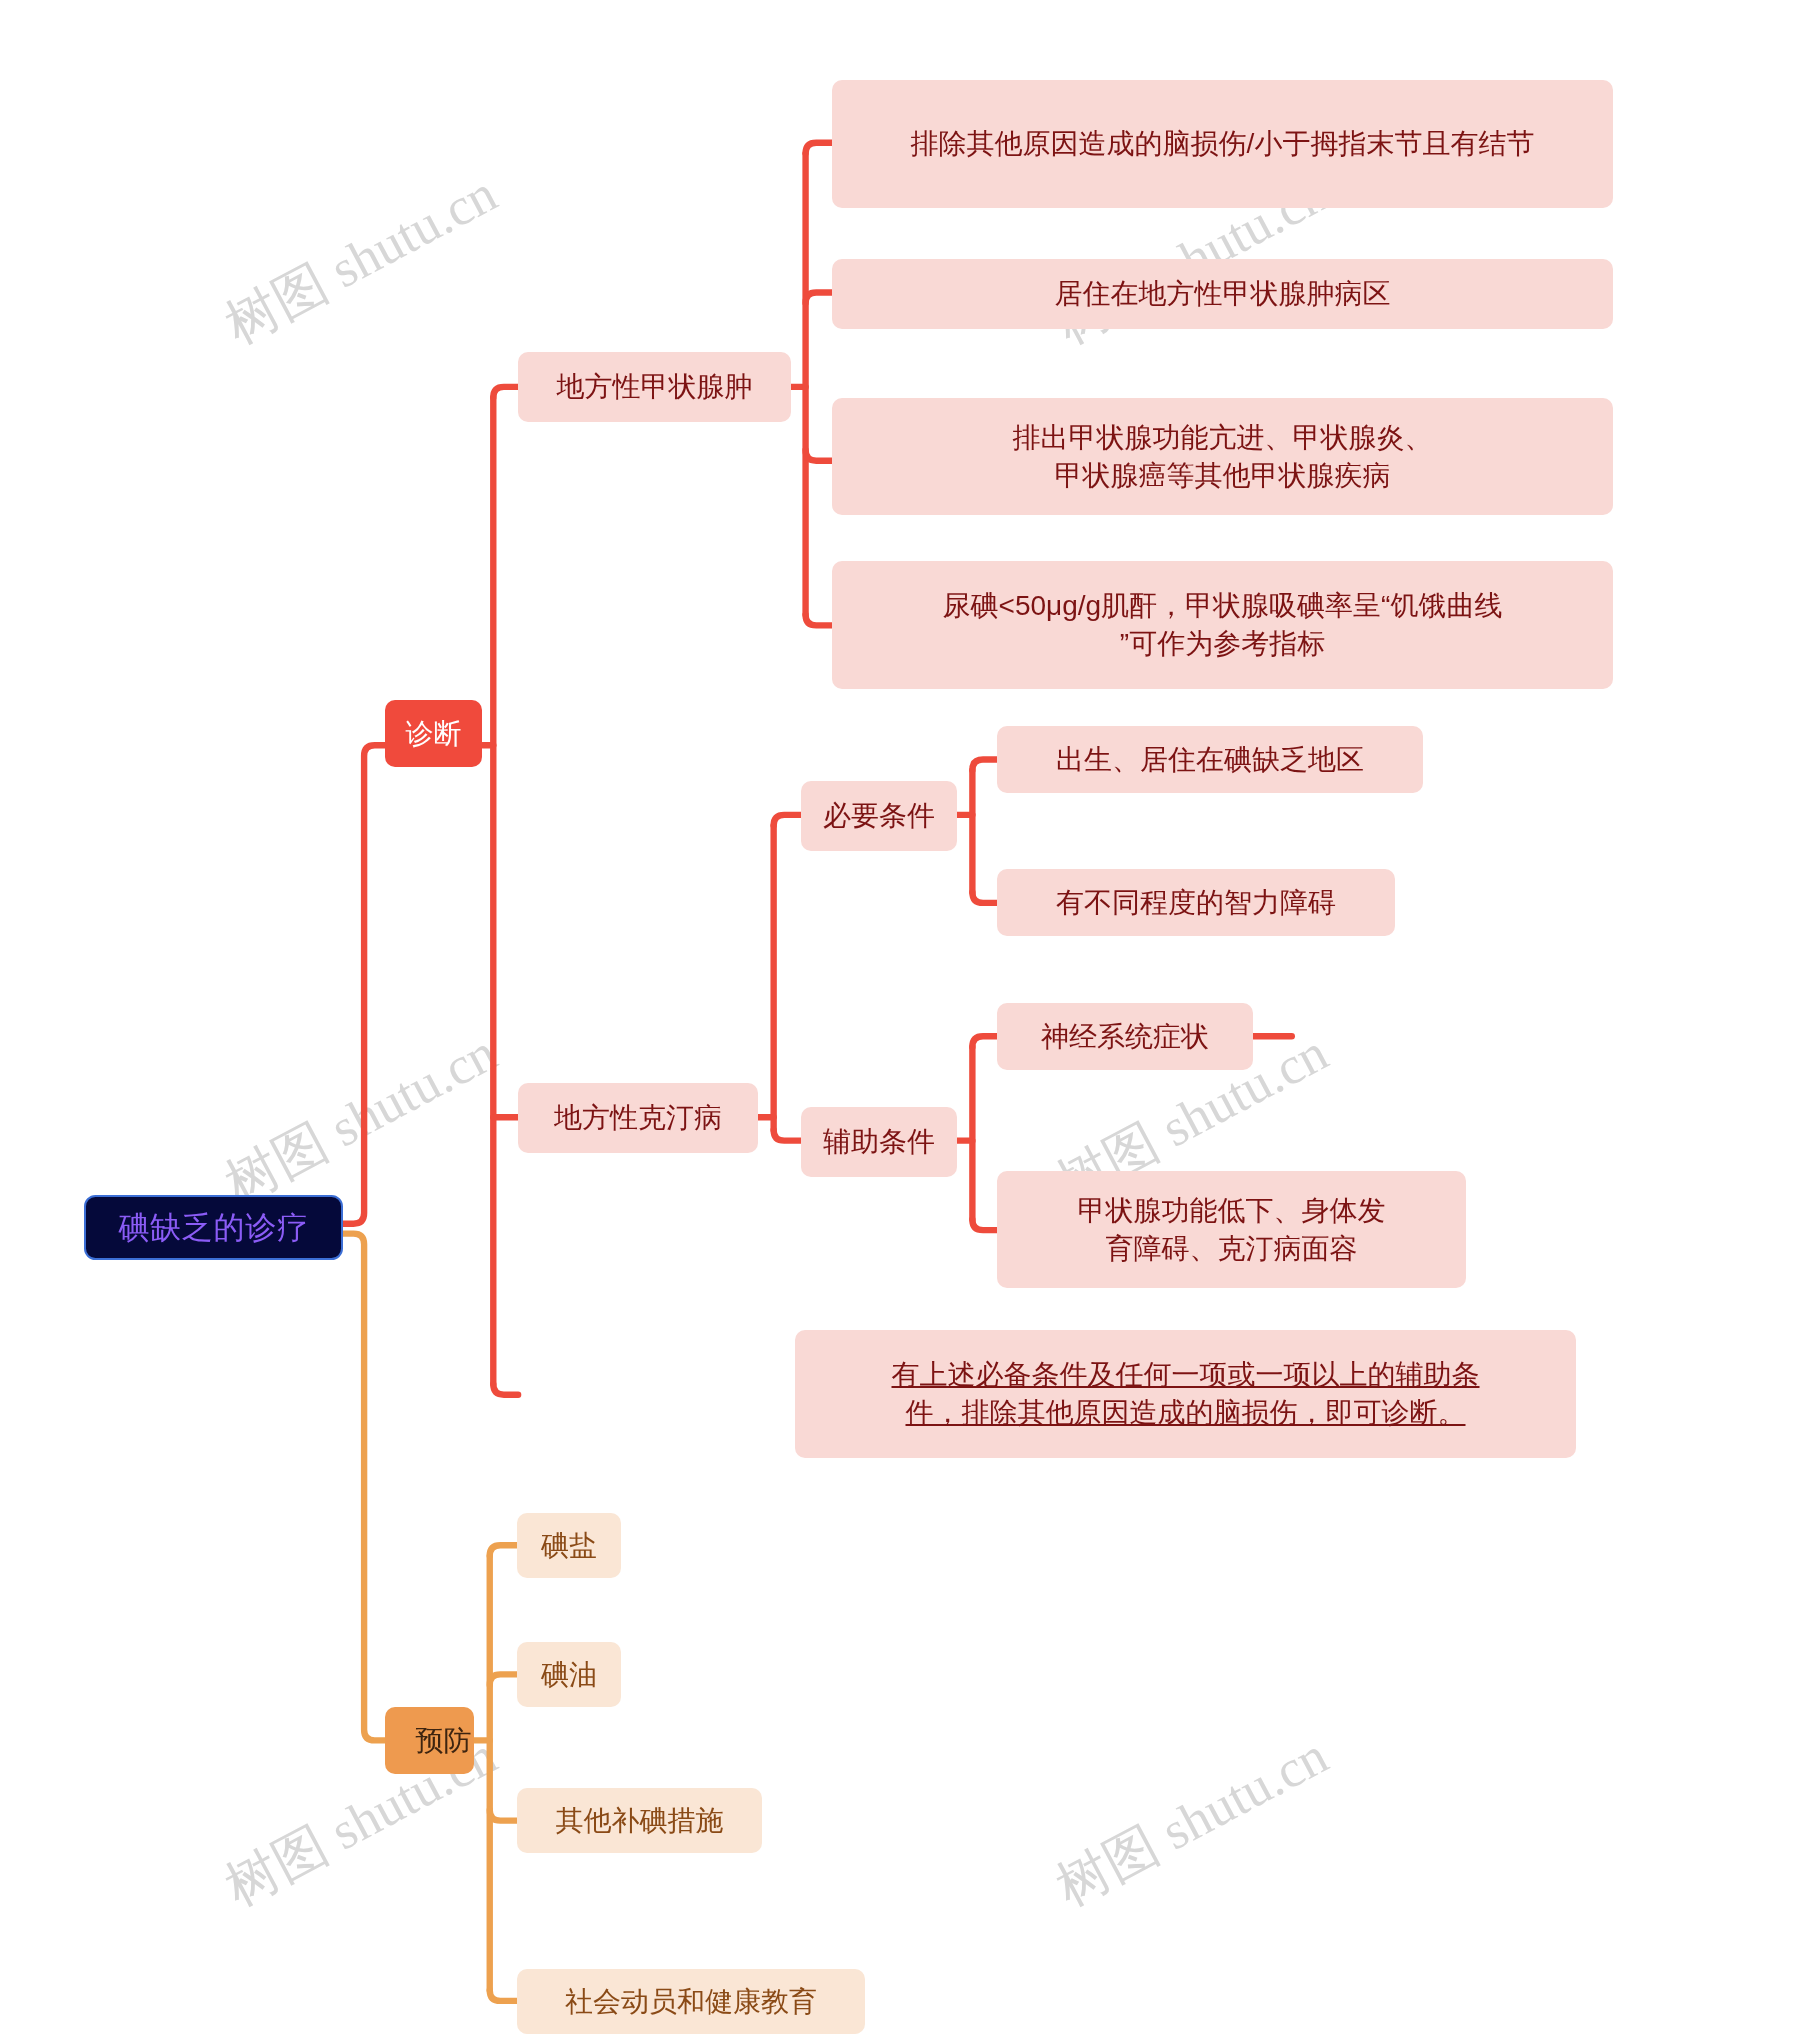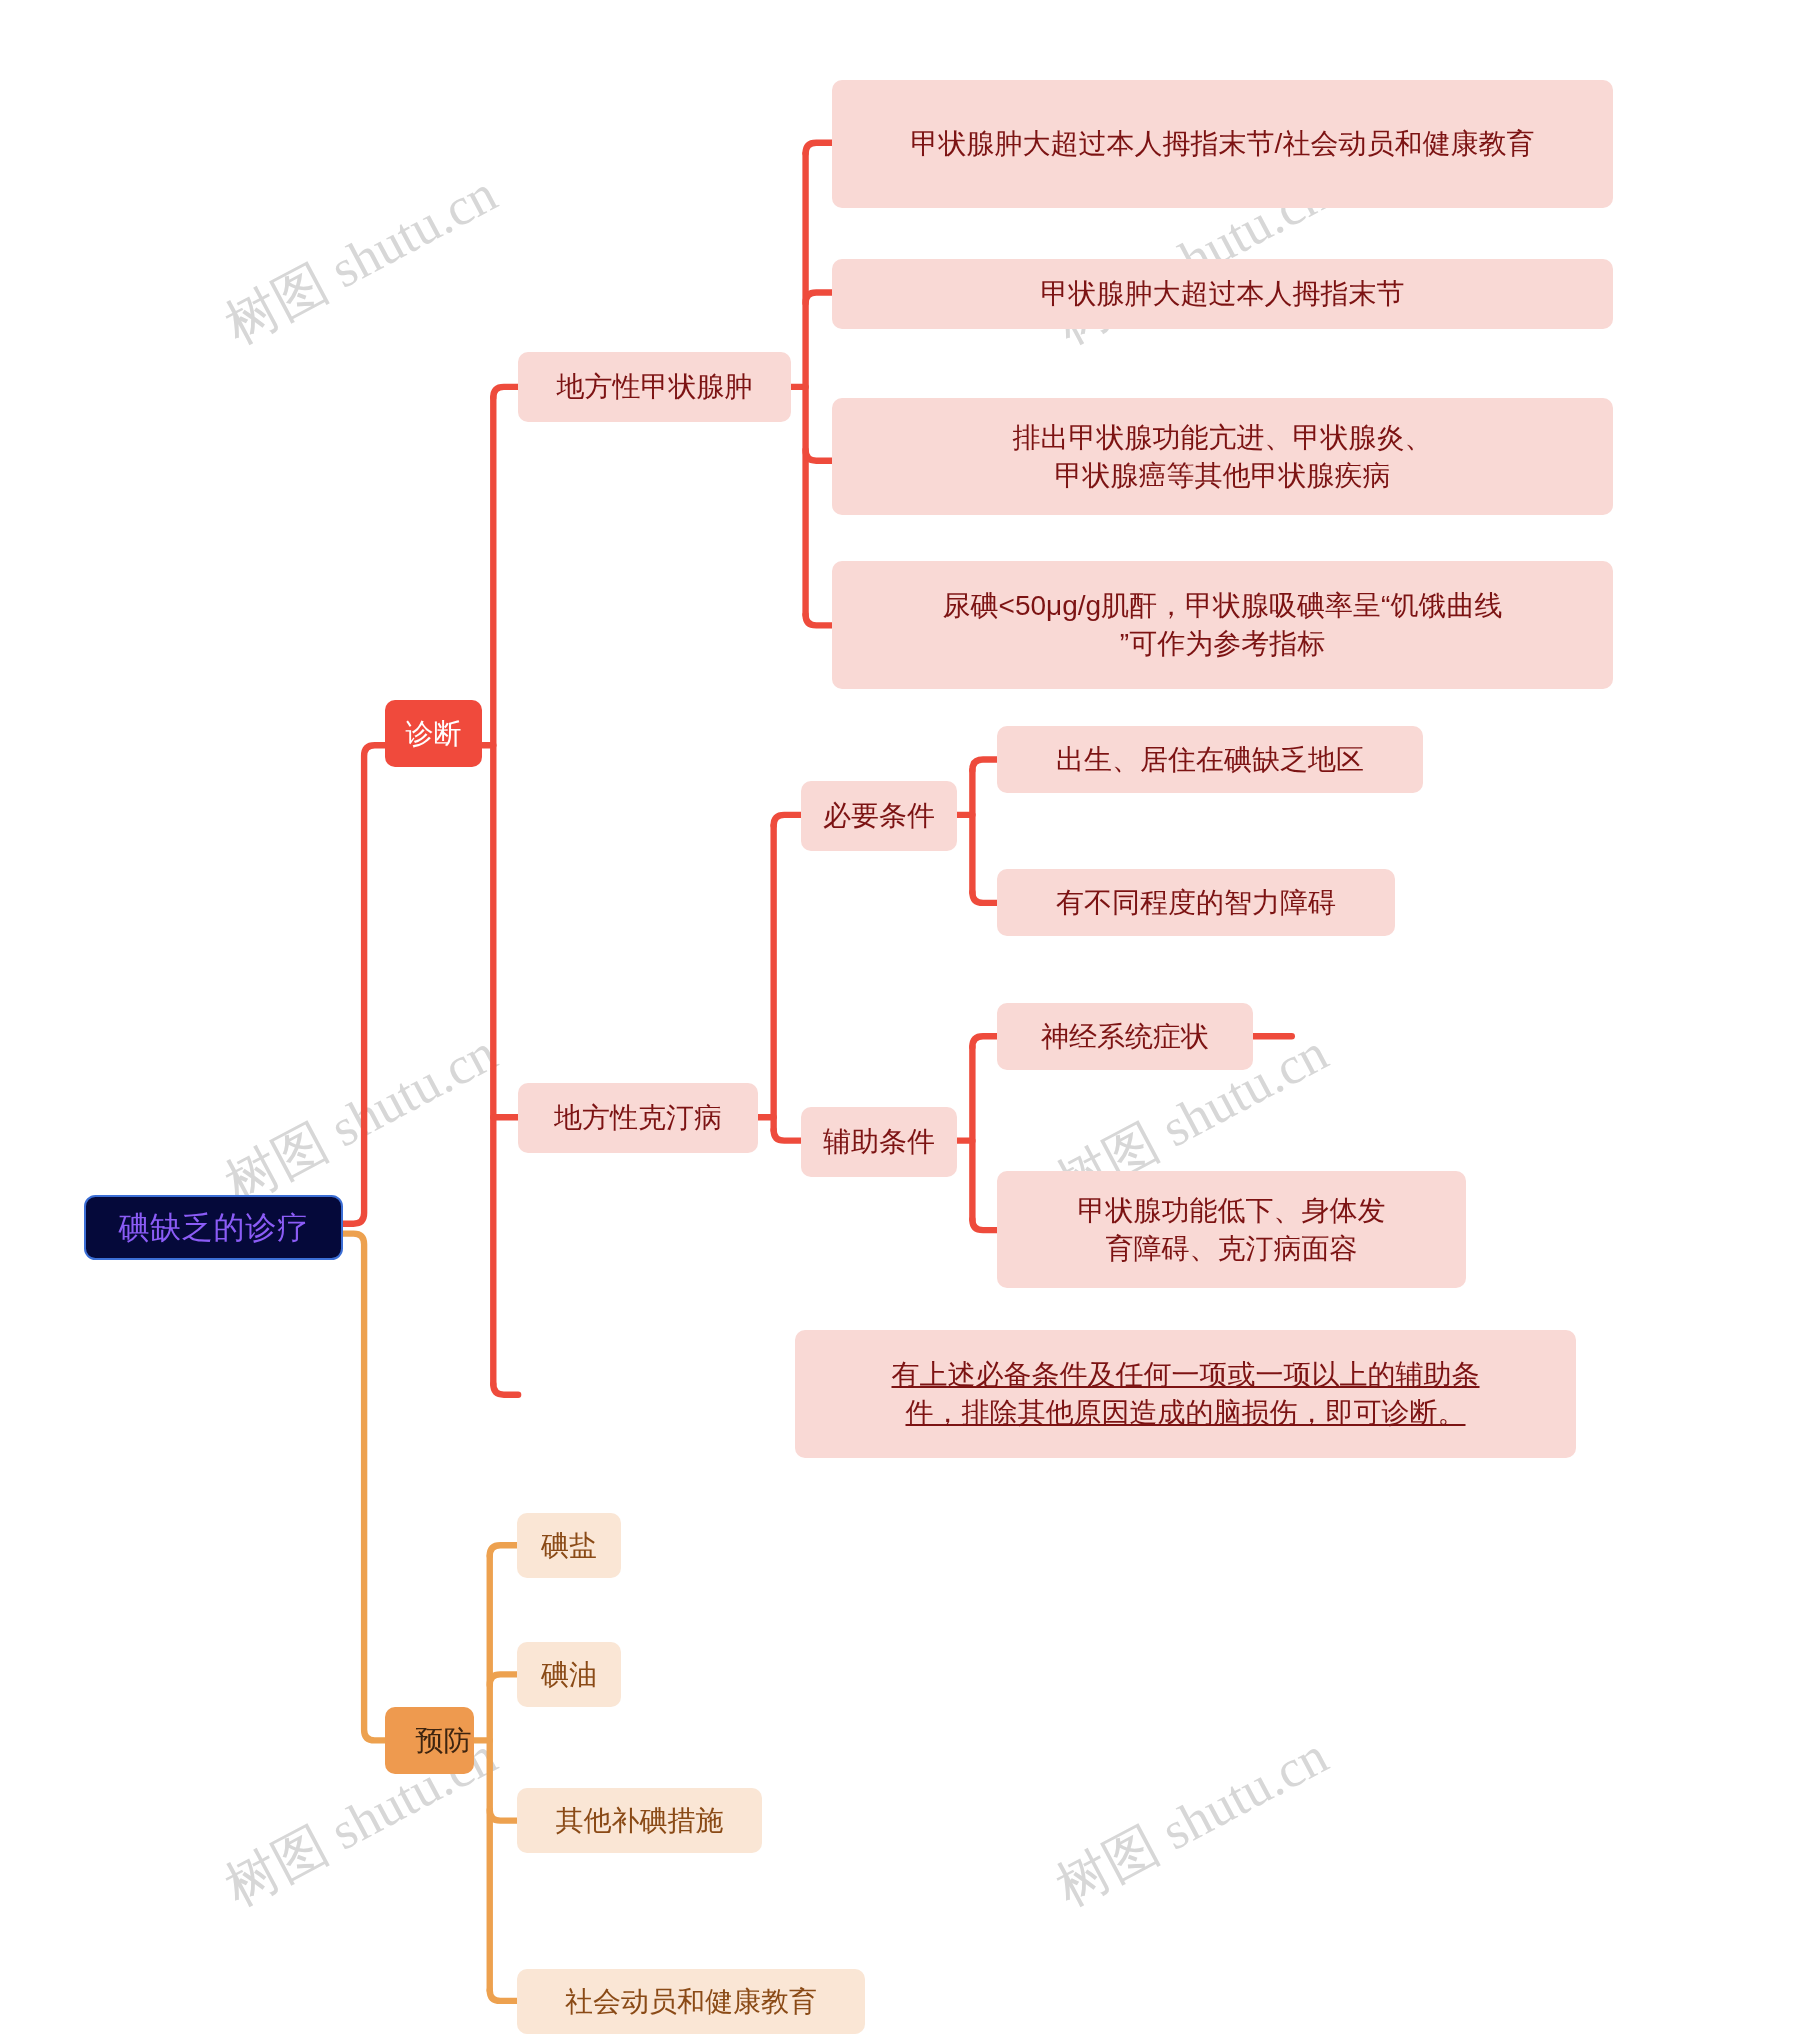--- a/index.html
+++ b/index.html
@@ -175,23 +175,23 @@
 
   <div class="node n-l1-orange" style="left:385px; top:1707px; width:89px; height:67px;padding-left:28px;">预防</div>
 
   <div class="node n-pink" style="left:518px; top:352px; width:273px; height:70px;">地方性甲状腺肿</div>
 
   <div class="node n-pink" style="left:518px; top:1083px; width:240px; height:70px;">地方性克汀病</div>
 
   <div class="node n-pink" style="left:795px; top:1330px; width:781px; height:128px;text-decoration:underline;">有上述必备条件及任何一项或一项以上的辅助条
 件，排除其他原因造成的脑损伤，即可诊断。</div>
 
-  <div class="node n-pink" style="left:832px; top:80px; width:781px; height:128px;">甲状腺肿大超过本人拇指末节/社会动员和健康教育</div>
-
-  <div class="node n-pink" style="left:832px; top:259px; width:781px; height:70px;">甲状腺肿大超过本人拇指末节</div>
+  <div class="node n-pink" style="left:832px; top:80px; width:781px; height:128px;">排除其他原因造成的脑损伤/小于拇指末节且有结节</div>
+
+  <div class="node n-pink" style="left:832px; top:259px; width:781px; height:70px;">居住在地方性甲状腺肿病区</div>
 
   <div class="node n-pink" style="left:832px; top:398px; width:781px; height:117px;">排出甲状腺功能亢进、甲状腺炎、
 甲状腺癌等其他甲状腺疾病</div>
 
   <div class="node n-pink" style="left:832px; top:561px; width:781px; height:128px;">尿碘&lt;50μg/g肌酐，甲状腺吸碘率呈“饥饿曲线
 ”可作为参考指标</div>
 
   <div class="node n-pink" style="left:801px; top:781px; width:156px; height:70px;">必要条件</div>
 
   <div class="node n-pink" style="left:801px; top:1107px; width:156px; height:70px;">辅助条件</div>

